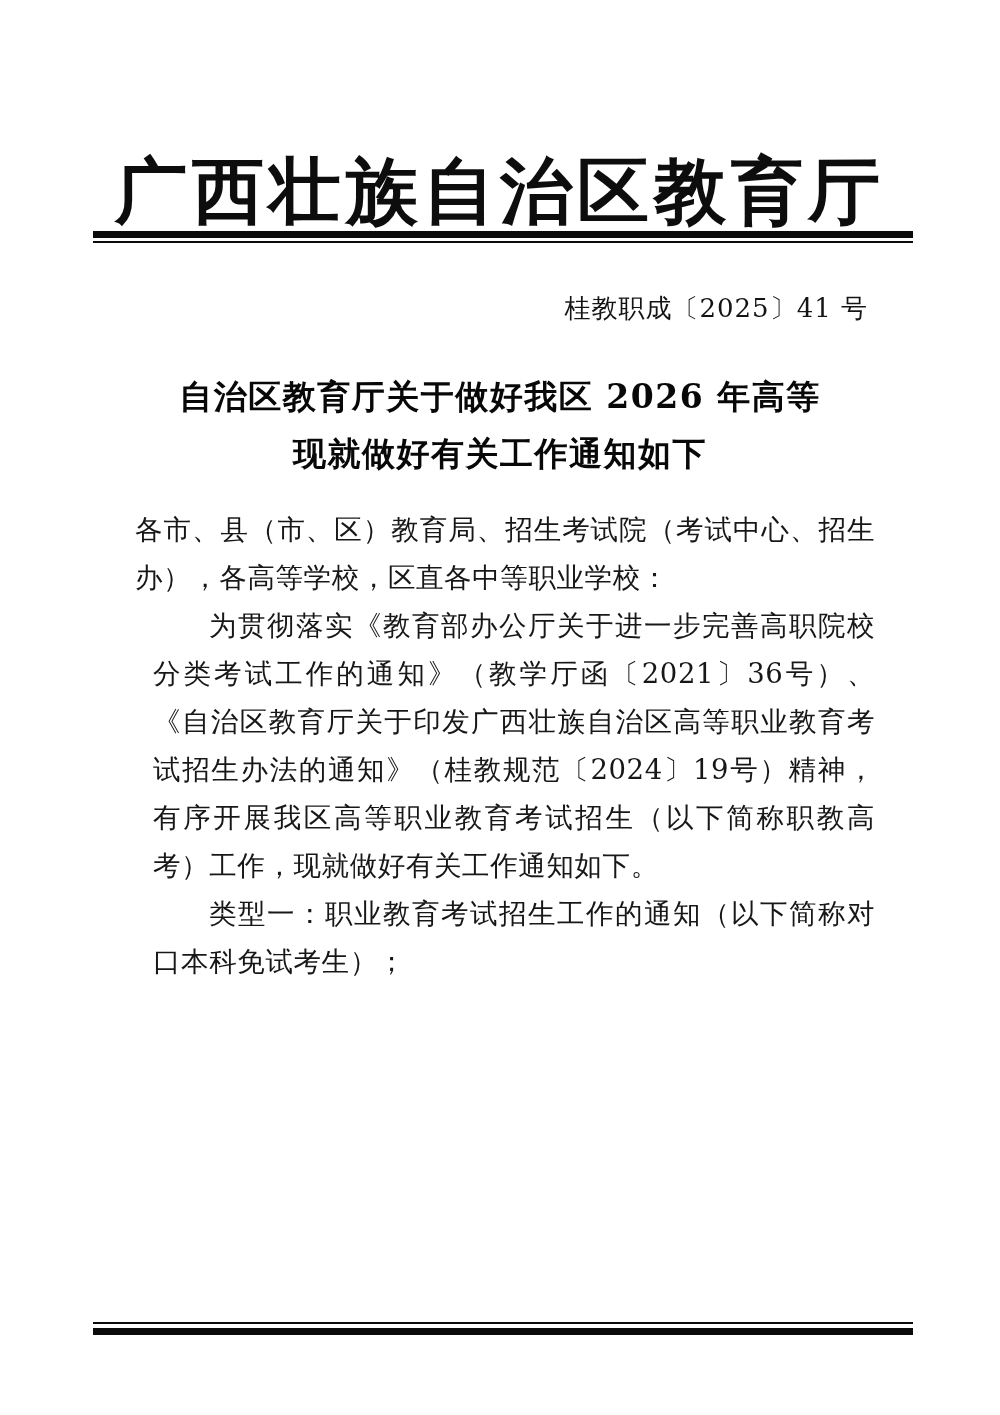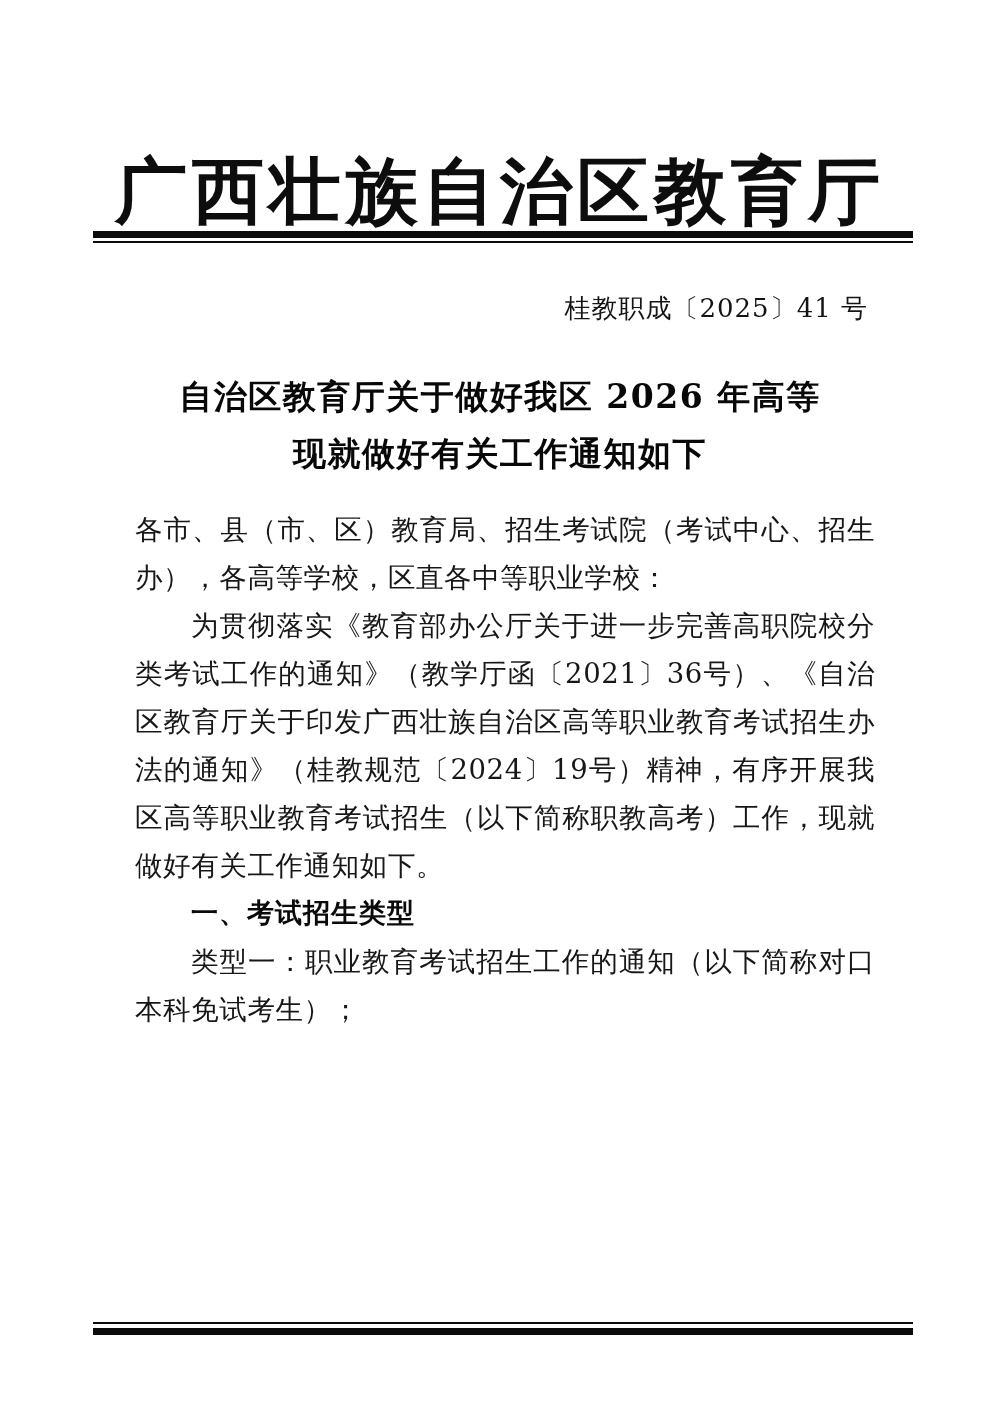--- a/index.html
+++ b/index.html
@@ -98,20 +98,21 @@
     font-size: 27.5px;
     line-height: 48px;
     letter-spacing: 0.6px;
     text-align: justify;
     text-justify: inter-character;
     color: #171717;
     margin: 0;
   }
   .para.indent {
     text-indent: 56px;
+    margin-left: 18px;
   }
   .heading {
     font-family: "DejaVu Sans", "Liberation Sans", sans-serif;
     font-weight: 700;
     font-size: 27px;
     line-height: 48px;
     letter-spacing: 1px;
     color: #0a0a0a;
     margin: 0;
     text-indent: 56px;
@@ -158,21 +159,20 @@
     <span class="tline">自治区教育厅关于做好我区 2026 年高等</span>
     <span class="tline">现就做好有关工作通知如下</span>
   </div>
 
   <div class="body-area">
 
     <p class="para">各市、县（市、区）教育局、招生考试院（考试中心、招生办），各高等学校，区直各中等职业学校：</p>
 
     <p class="para indent">为贯彻落实《教育部办公厅关于进一步完善高职院校分类考试工作的通知》（教学厅函〔2021〕36号）、《自治区教育厅关于印发广西壮族自治区高等职业教育考试招生办法的通知》（桂教规范〔2024〕19号）精神，有序开展我区高等职业教育考试招生（以下简称职教高考）工作，现就做好有关工作通知如下。</p>
 
-    <p class="heading">一、考试招生类型</p>
 
 
 
     <p class="para indent">类型一：职业教育考试招生工作的通知（以下简称对口本科免试考生）；</p>
 
   </div>
 
   <div class="footer-rule">
     <div class="bar-thin"></div>
     <div class="bar-gap"></div>

